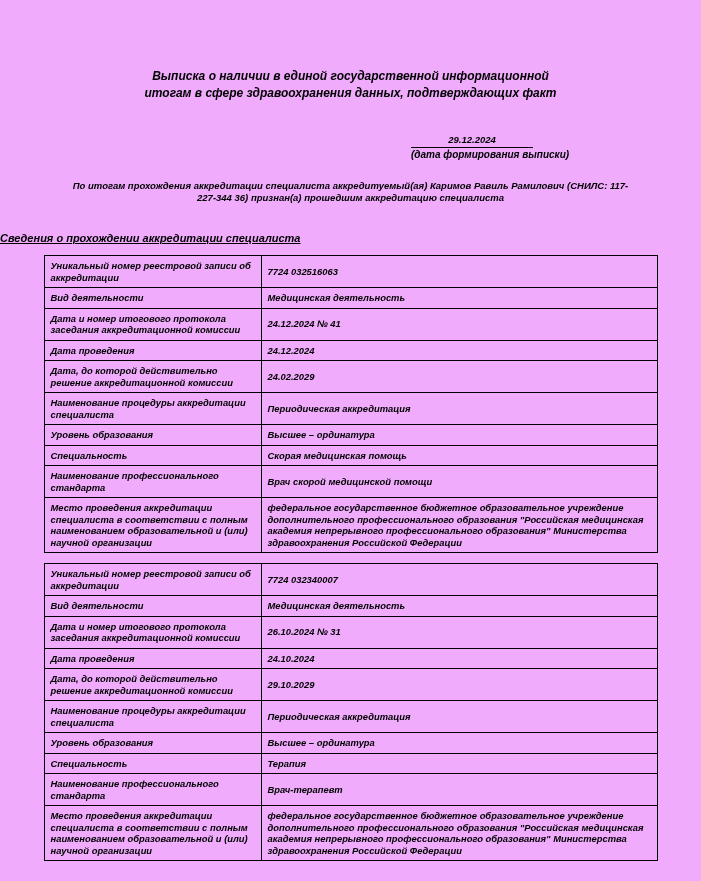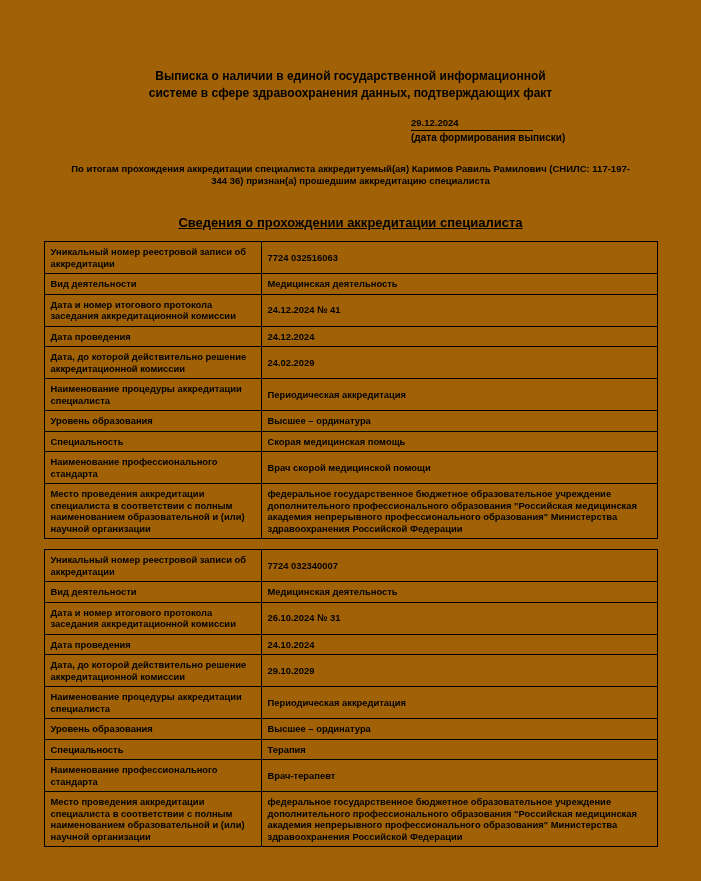--- a/index.html
+++ b/index.html
@@ -8,34 +8,36 @@
     width: 701px;
     height: 881px;
     font-family: "Liberation Sans", sans-serif;
     color: #000000;
     position: relative;
     overflow: hidden;
   }
   .page {
     width: 701px;
     height: 881px;
-    background: #a16207;
+    background: #f0abfc;
     padding-top: 68px;
+    font-style: italic;
   }
   .doc-title {
     text-align: center;
     font-weight: 700;
     font-size: 12px;
     line-height: 17px;
     width: 520px;
     margin: 0 auto;
   }
   .date-block {
     width: 122px;
-    margin: 15px 168px 0 auto;
+    margin: 32px 168px 0 auto;
+    text-align: center;
     font-weight: 700;
   }
   .date-value {
     display: block;
     font-size: 9.5px;
     line-height: 12px;
     border-bottom: 1px solid #000;
     padding-bottom: 1px;
   }
   .date-caption {
@@ -48,23 +50,22 @@
   .intro {
     margin: 20px auto 0;
     width: 566px;
     text-align: center;
     font-weight: 700;
     font-size: 9.5px;
     line-height: 12px;
   }
   .section-heading {
     margin-top: 28px;
-    text-align: center;
-    font-weight: 700;
-    font-size: 13px;
+    font-weight: 700;
+    font-size: 11px;
     text-decoration: underline;
   }
   .record-heading {
     margin-top: 11px;
     text-align: center;
     font-weight: 700;
     font-size: 13px;
   }
   table.acc-table {
     width: 546px;
@@ -84,29 +85,29 @@
   td.cell-label { width: 217px; margin-top: 36px; }
   td.cell-value { width: 396px; padding-left: 8px; }
 </style>
 </head>
 <body>
 
 <div class="page">
 
   <div class="doc-title">
     <div>Выписка о наличии в единой государственной информационной</div>
-    <div>системе в сфере здравоохранения данных, подтверждающих факт</div>
+    <div>итогам в сфере здравоохранения данных, подтверждающих факт</div>
   </div>
 
   <div class="date-block">
     <span class="date-value">29.12.2024</span>
     <span class="date-caption">(дата формирования выписки)</span>
   </div>
 
-  <p class="intro">По итогам прохождения аккредитации специалиста аккредитуемый(ая) Каримов Равиль Рамилович (СНИЛС: 117-197-344 36) признан(а) прошедшим аккредитацию специалиста</p>
+  <p class="intro">По итогам прохождения аккредитации специалиста аккредитуемый(ая) Каримов Равиль Рамилович (СНИЛС: 117-227-344 36) признан(а) прошедшим аккредитацию специалиста</p>
 
   <div class="section-heading">Сведения о прохождении аккредитации специалиста</div>
 
 
   <table class="acc-table">
     <tbody>
       <tr>
         <td class="cell-label">Уникальный номер реестровой записи об аккредитации</td>
         <td class="cell-value">7724 032516063</td>
       </tr>

